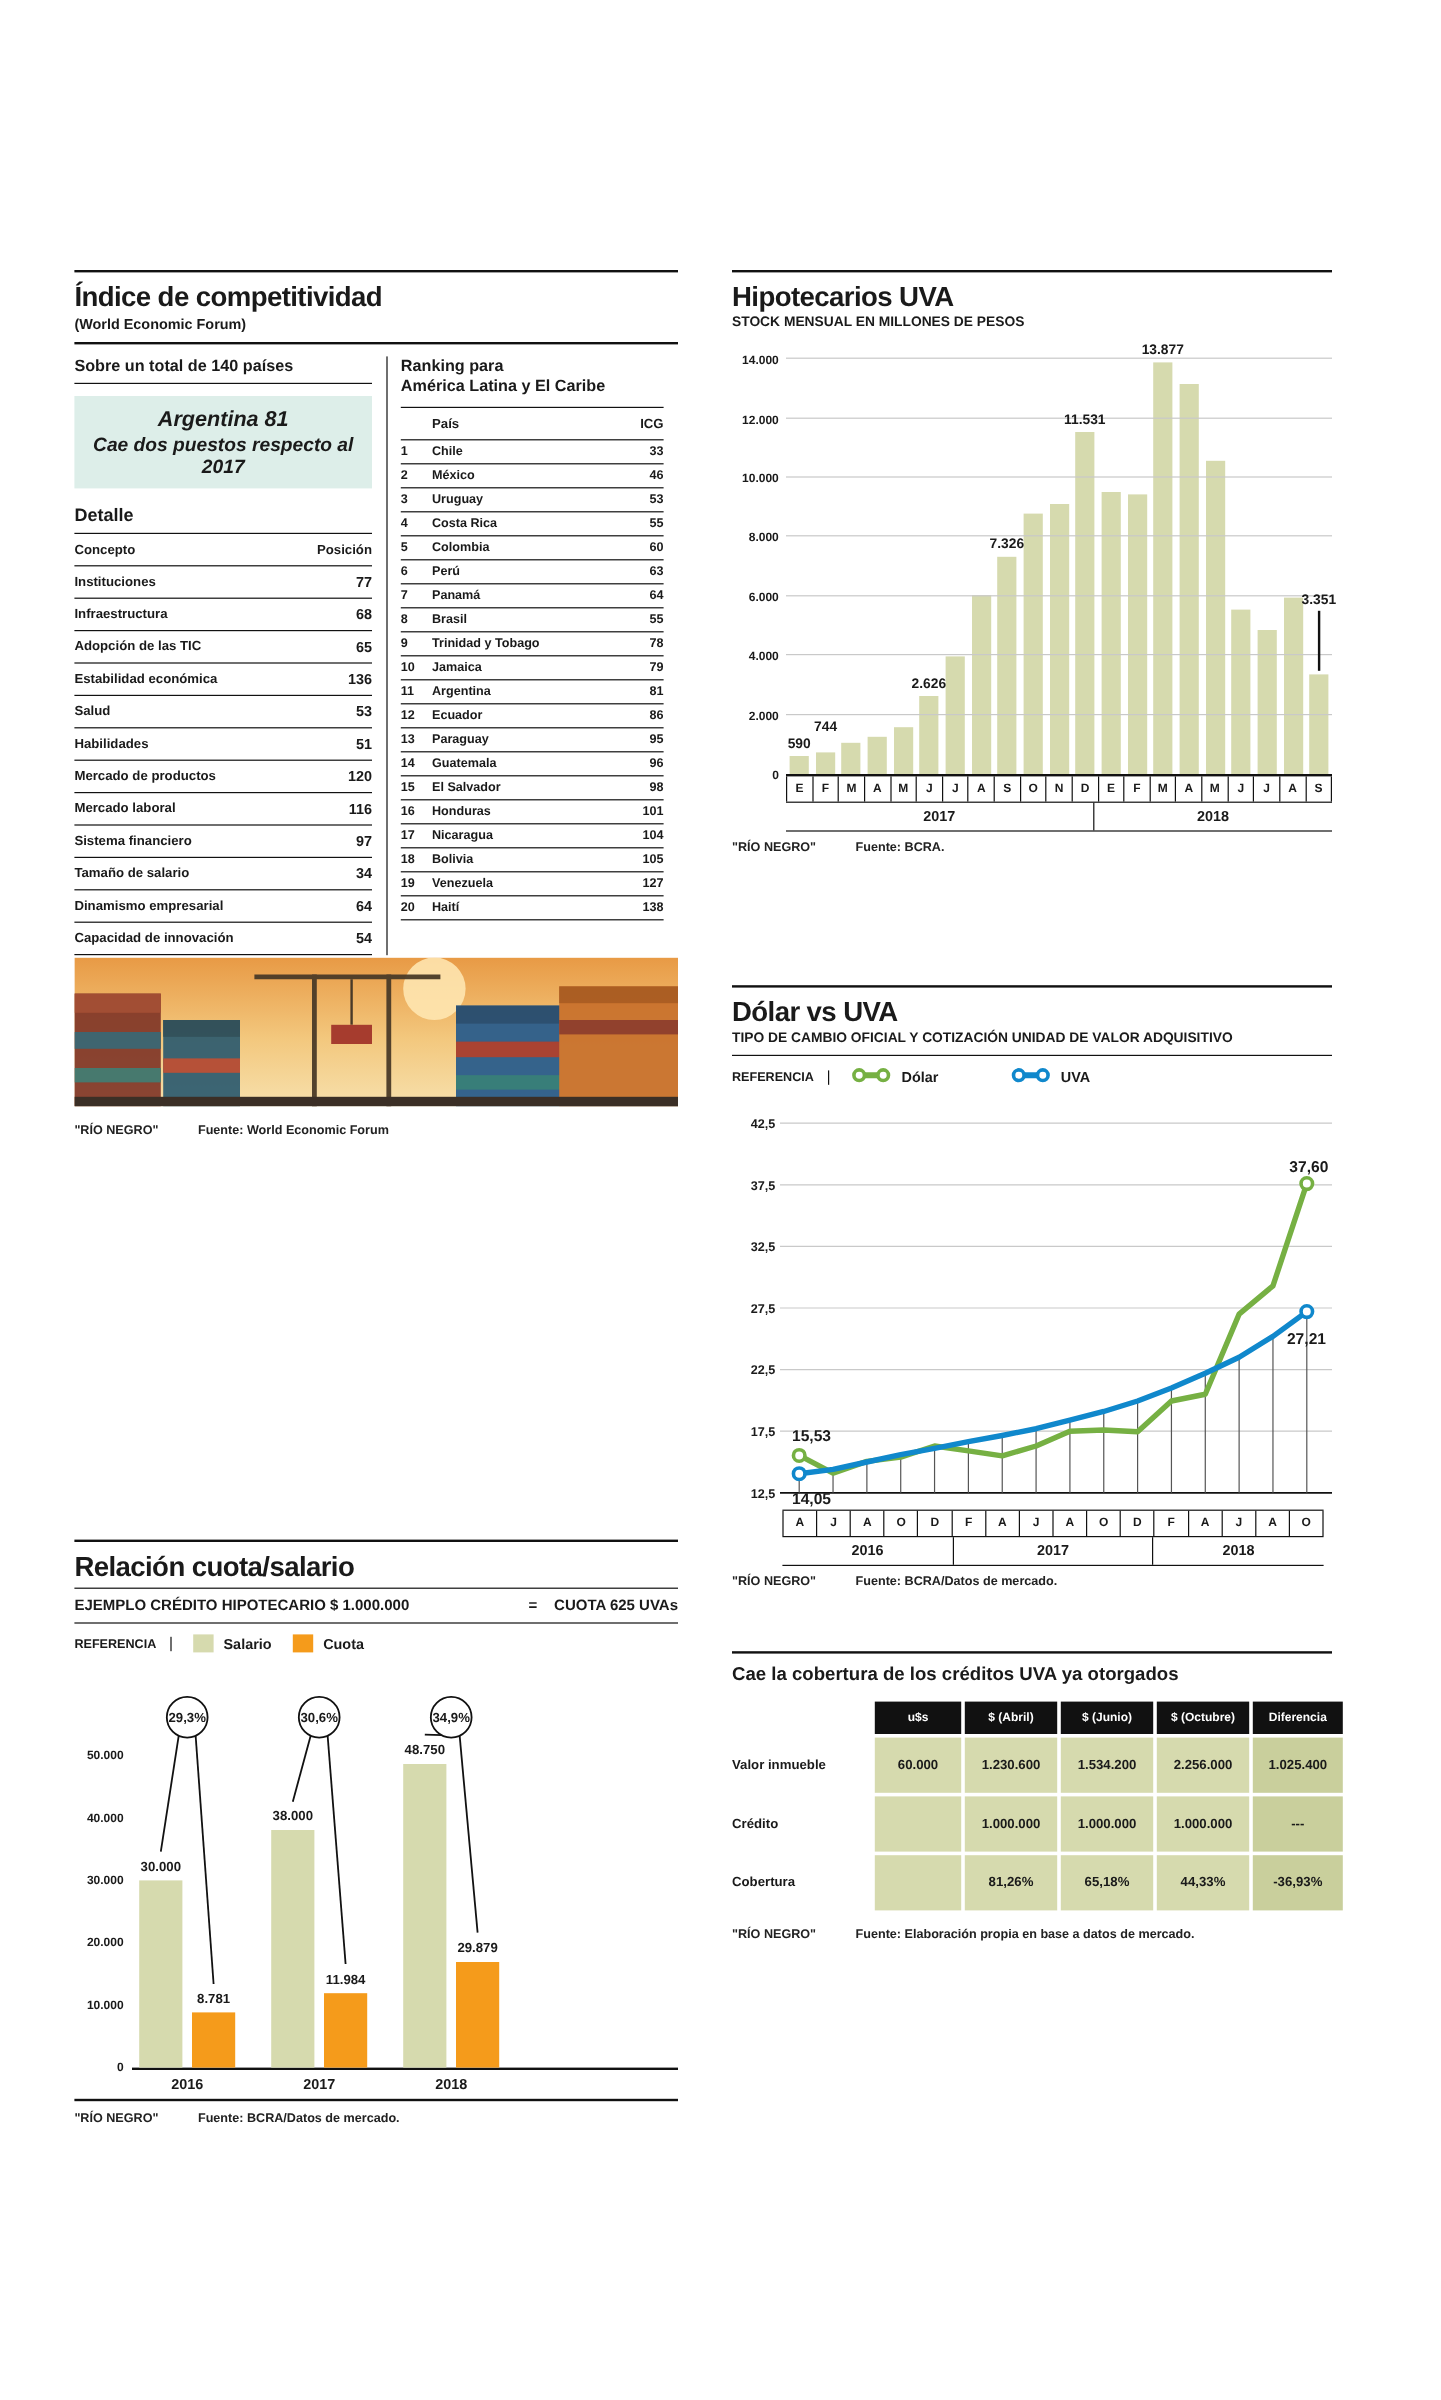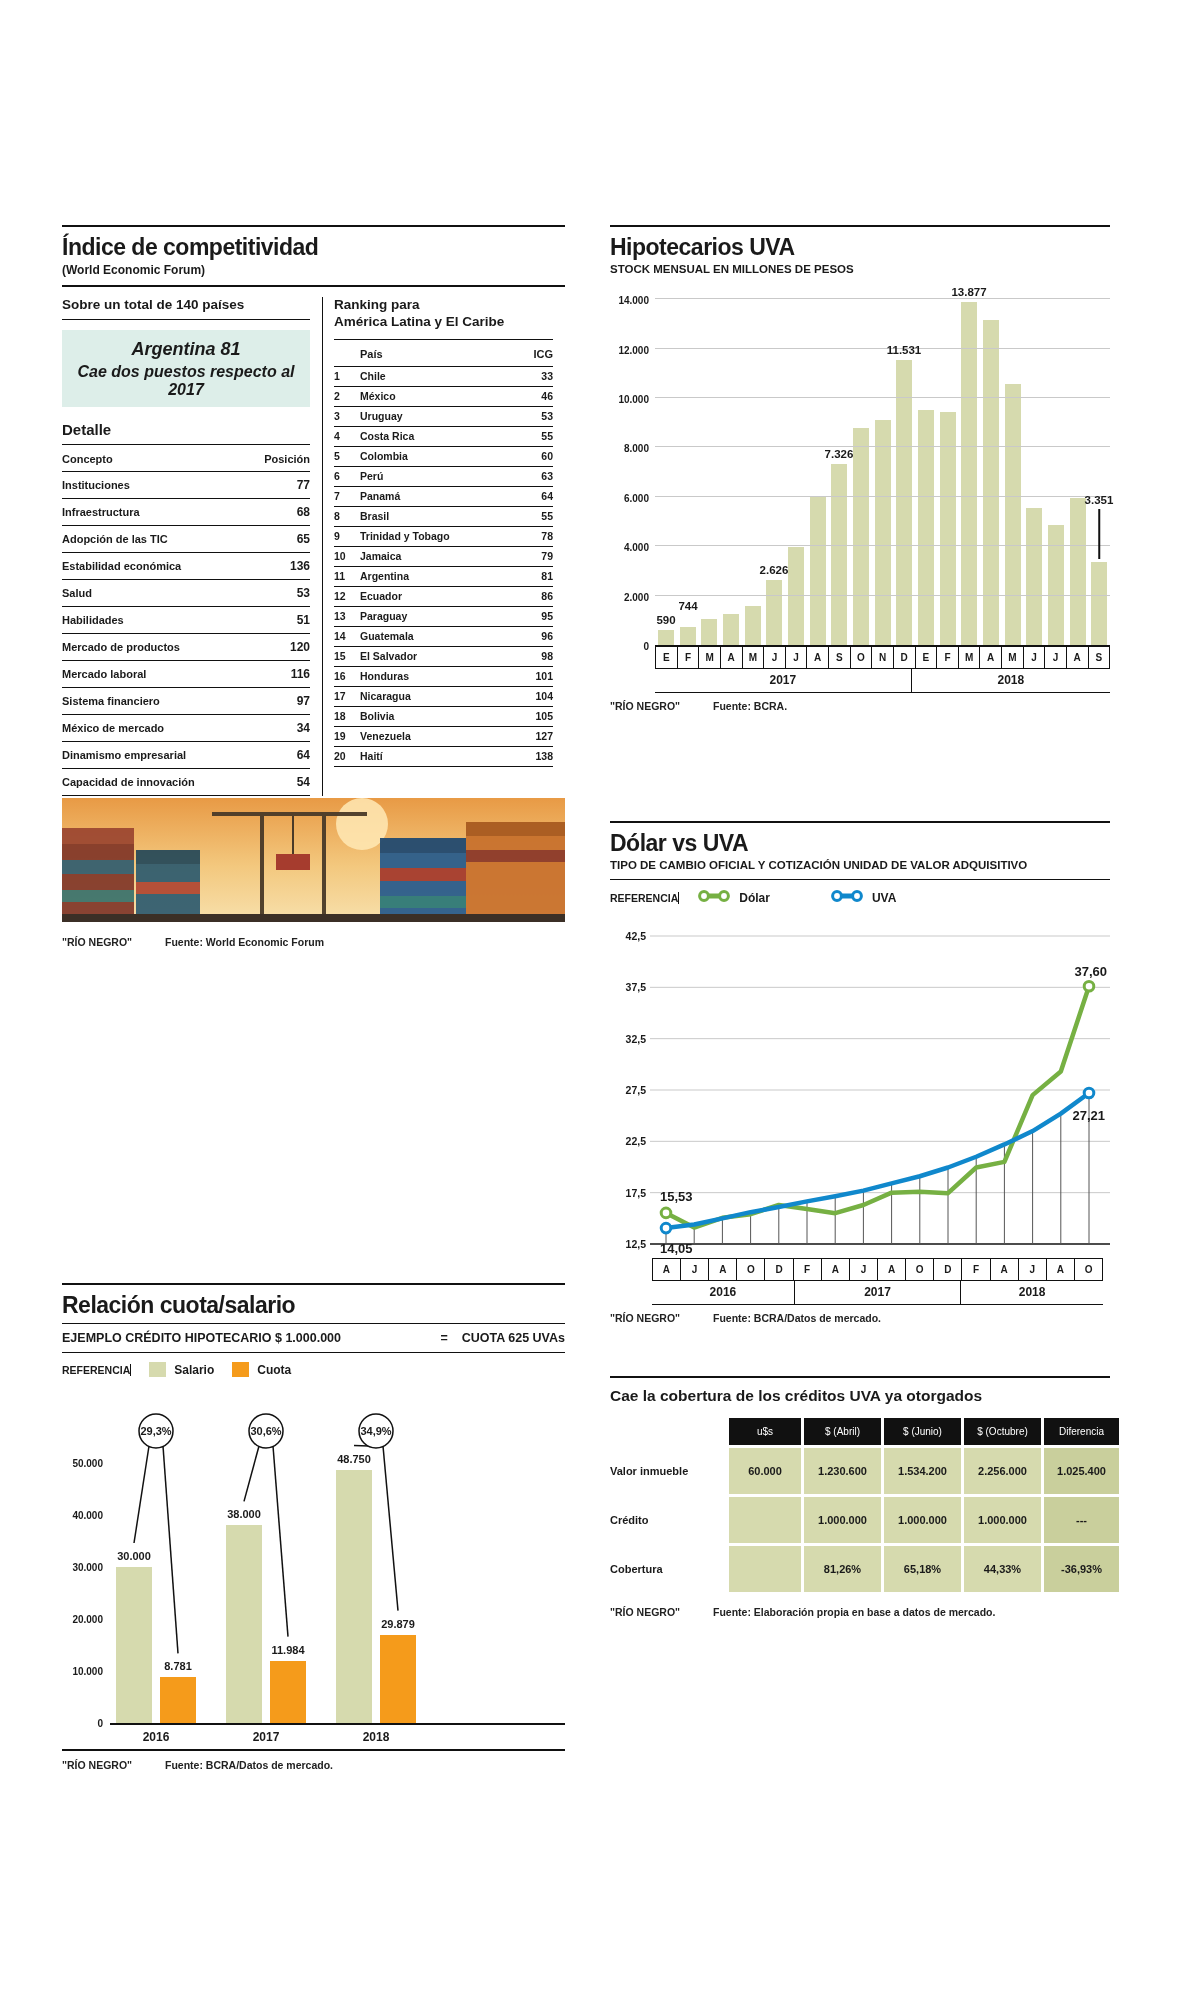--- a/index.html
+++ b/index.html
@@ -46,42 +46,42 @@
   .callout-line { position:absolute; width:1.5px; background:#111; transform:translateX(-50%); }
   .axis-months { display:flex; border-top:0; border-bottom:1.5px solid #111; margin-left:45px; }
   .m-cell { flex:1; text-align:center; font-size:10px; font-weight:bold; padding:5px 0 5px 0; border-left:1px solid #111; }
   .m-cell:last-child { border-right:1px solid #111; }
   .years-row { display:flex; margin-left:45px; border-bottom:1.5px solid #111; }
   .y-cell { text-align:center; font-size:12px; font-weight:bold; padding:4px 0 5px 0; }
   .y-cell + .y-cell { border-left:1.5px solid #111; }
   .chart-footer { margin-top:7px; margin-left:0; }
   
   .legend-row { display:flex; align-items:center; font-weight:bold; margin-top:9px; }
-  .legend-row .ref { font-size:10.5px; padding-right:0; border-right:1.5px solid #111; }
+  .legend-row .ref { font-size:10.5px; padding-right:12px; border-right:1.5px solid #111; }
   .legend-row .item { display:flex; align-items:center; margin-left:18px; font-size:12px; }
   .swatch { width:17px; height:15px; display:inline-block; margin-right:8px; }
   .chip { margin-right:8px; display:inline-block; }
   
   .dv-months { display:flex; border-bottom:1.5px solid #111; border-top:1.5px solid #111; }
   .dv-years { display:flex; border-bottom:1.5px solid #111; }
   
   .cs-subrow { display:flex; align-items:center; font-weight:bold; font-size:12.5px; padding:7px 0; border-bottom:1px solid #111; }
   .cs-subrow .eq { margin:0 14px 0 auto; }
   .cs-plot-wrap { position:relative; margin-top:10px; height:338px; }
   .cs-ylab { position:absolute; font-size:10px; font-weight:bold; right:460px; }
   .cs-plot { position:absolute; left:48px; right:0; top:0; bottom:0; border-bottom:2px solid #111; }
   .cs-bar { position:absolute; bottom:0; width:36px; }
   .cs-blabel { position:absolute; transform:translateX(-50%); font-size:11px; font-weight:bold; white-space:nowrap; }
   .cs-years { position:relative; height:24px; margin-left:48px; }
   .cs-year { position:absolute; width:80px; text-align:center; font-size:12px; font-weight:bold; top:5px; }
   .cs-axis-label { text-align:center; font-size:11px; font-weight:bold; padding:4px 0; }
   
   .cob-title { font-size:15.5px; font-weight:bold; margin-top:9px; }
   .cob-grid { display:grid; grid-template-columns:116px 72px 77px 77px 77px 75px; gap:3px; margin-top:13px; }
-  .cob-h { background:#111; color:#fff; font-size:10px; font-weight:normal; text-align:center; padding:8px 2px; }
+  .cob-h { background:#111; color:#fff; font-size:10px; font-weight:bold; text-align:center; padding:8px 2px; }
   .cob-corner { background:#fff; }
   .cob-label { background:#fff; font-size:11px; font-weight:bold; display:flex; align-items:center; height:46px; }
   .cob-cell { font-size:11px; font-weight:bold; display:flex; align-items:center; justify-content:center; height:46px; }
 </style>
 </head>
 <body>
 
 <div class="page">
 
   <div class="blk" style="left:62px; top:225px; width:503px;">
@@ -133,21 +133,21 @@
             </div>
             <div class="detalle-row">
               <span>Mercado laboral</span>
               <span class="val">116</span>
             </div>
             <div class="detalle-row">
               <span>Sistema financiero</span>
               <span class="val">97</span>
             </div>
             <div class="detalle-row">
-              <span>México de mercado</span>
+              <span>Tamaño de salario</span>
               <span class="val">34</span>
             </div>
             <div class="detalle-row">
               <span>Dinamismo empresarial</span>
               <span class="val">64</span>
             </div>
             <div class="detalle-row">
               <span>Capacidad de innovación</span>
               <span class="val">54</span>
             </div>

